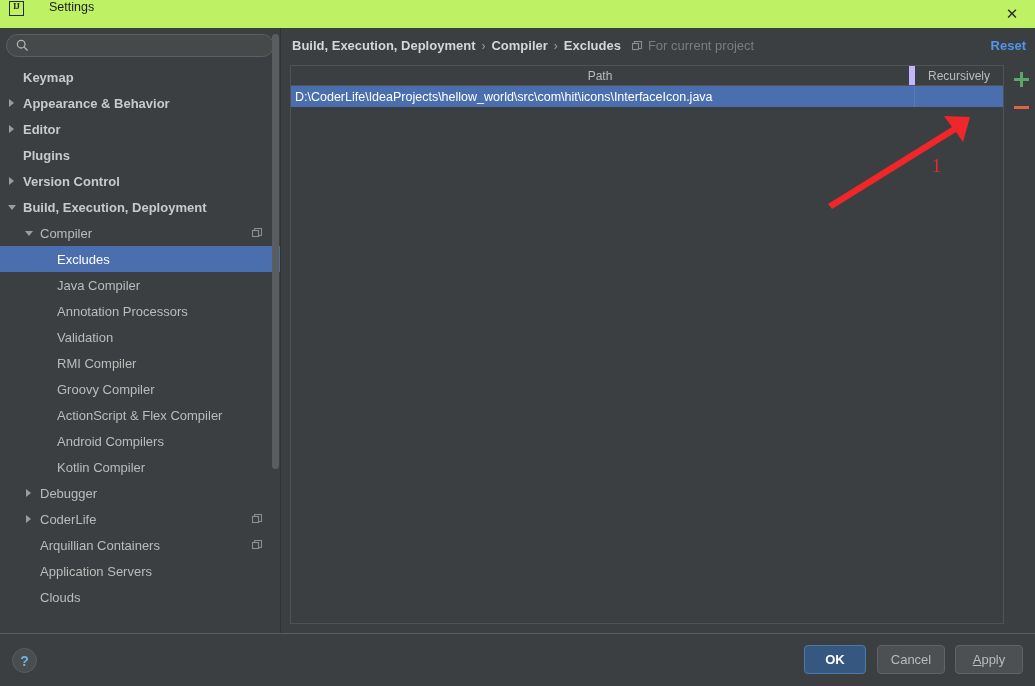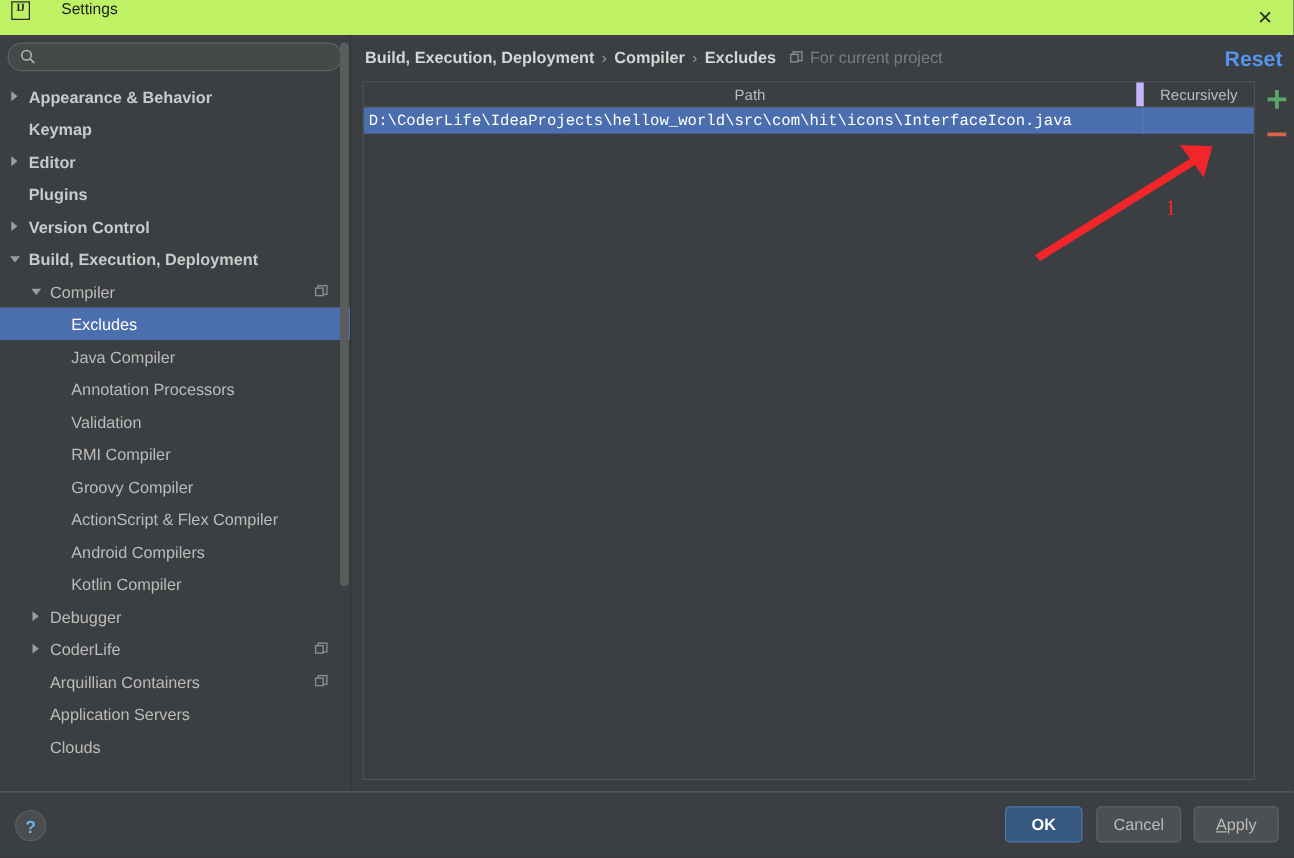--- a/index.html
+++ b/index.html
@@ -97,37 +97,37 @@
   .breadcrumb {
     position: absolute; left: 11px; top: 10px;
     display: flex; align-items: center; font-size: 13px;
   }
   .crumb { font-weight: bold; color: #d4d6d7; }
   .crumb-sep { color: #9a9c9d; margin: 0 6px; font-size: 12px; }
   .crumb-scope-icon { width: 12px; height: 12px; margin-left: 10px; margin-right: 5px; }
   .crumb-note { color: #7a7d7e; font-size: 13px; }
   .reset-link {
     position: absolute; right: 9px; top: 10px;
-    font-size: 17px; font-weight: bold; color: #5394ec; cursor: pointer; padding-left: 12px;
+    font-size: 13px; font-weight: bold; color: #5394ec; cursor: pointer; padding-left: 12px;
   }
 
   
   .table-panel {
     position: absolute; left: 9px; top: 37px; width: 714px; height: 559px;
     border: 1px solid #4f5355; background: #3c3f41;
   }
   .thead { display: flex; height: 20px; background: #3c3f41; border-bottom: 1px solid #4f5355; }
   .th {
     display: flex; align-items: center; justify-content: center;
     font-size: 12px; color: #bbbbbb; height: 19px;
   }
   .th.path { width: 624px; border-right: 6px solid #c4b5fd; }
   .th.rec { flex: 1; }
   .trow { display: flex; height: 21px; }
-  .trow.selected .tc { background: #4b6eaf; color: #ffffff; font-family: Liberation Mono, monospace; }
+  .trow.selected .tc { background: #4b6eaf; color: #ffffff; }
   .tc { display: flex; align-items: center; font-size: 12.5px; height: 21px; }
   .tc.path { width: 624px; padding-left: 4px; border-right: 1px solid #5b7cb8; }
   .tc.rec { flex: 1; }
   .table-side {
     position: absolute; left: 726px; top: 37px; width: 28px; height: 70px;
   }
   .side-btn {
     width: 28px; height: 28px; display: flex; align-items: center; justify-content: center;
     cursor: pointer;
   }
@@ -190,27 +190,27 @@
         <svg class="search-icon" viewBox="0 0 14 14">
           <circle cx="5.6" cy="5.6" r="4.1" fill="none" stroke="#b0b2b3" stroke-width="1.4"></circle>
           <line x1="8.7" y1="8.7" x2="12.4" y2="12.4" stroke="#b0b2b3" stroke-width="1.4"></line>
         </svg>
         <input class="search-input" type="text" value="" placeholder="" style="">
       </div>
     </div>
     <div class="tree" id="tree">
         <div class="tree-row bold">
           <div style="width: 8px; flex: 0 0 auto;"></div>
+          <div class="arrow"></div>
+          <span class="tree-label">Keymap</span>
+        </div>
+        <div class="tree-row bold">
+          <div style="width: 8px; flex: 0 0 auto;"></div>
           <div class="arrow right"></div>
           <span class="tree-label">Appearance &amp; Behavior</span>
-        </div>
-        <div class="tree-row bold">
-          <div style="width: 8px; flex: 0 0 auto;"></div>
-          <div class="arrow"></div>
-          <span class="tree-label">Keymap</span>
         </div>
         <div class="tree-row bold">
           <div style="width: 8px; flex: 0 0 auto;"></div>
           <div class="arrow right"></div>
           <span class="tree-label">Editor</span>
         </div>
         <div class="tree-row bold">
           <div style="width: 8px; flex: 0 0 auto;"></div>
           <div class="arrow"></div>
           <span class="tree-label">Plugins</span>

